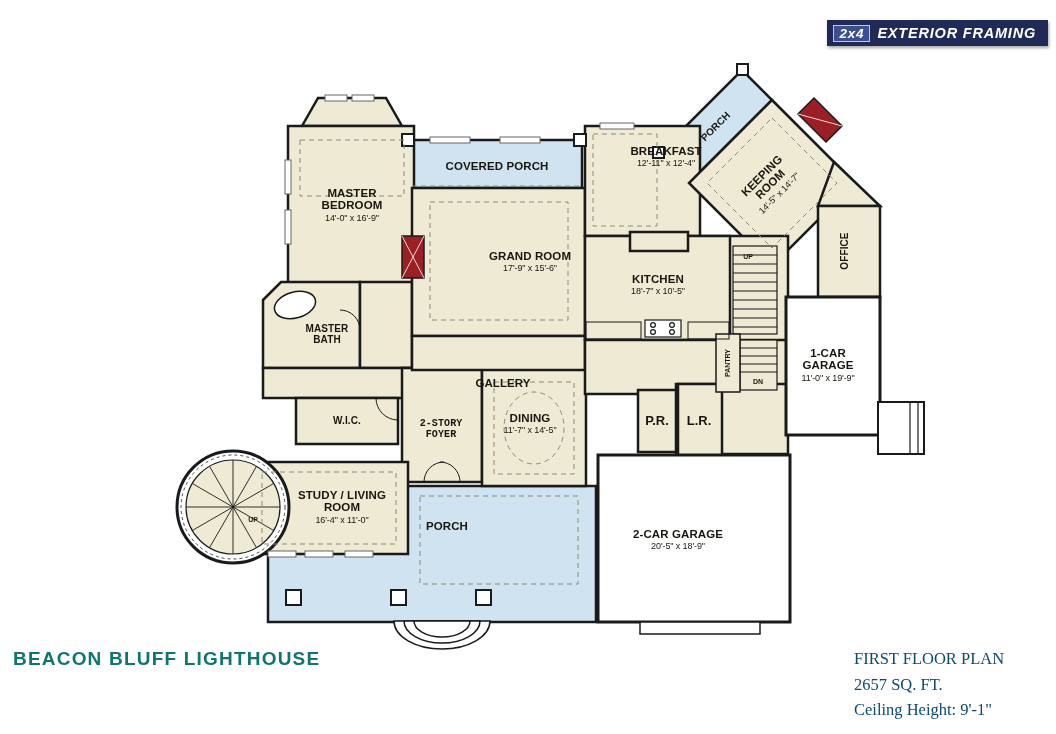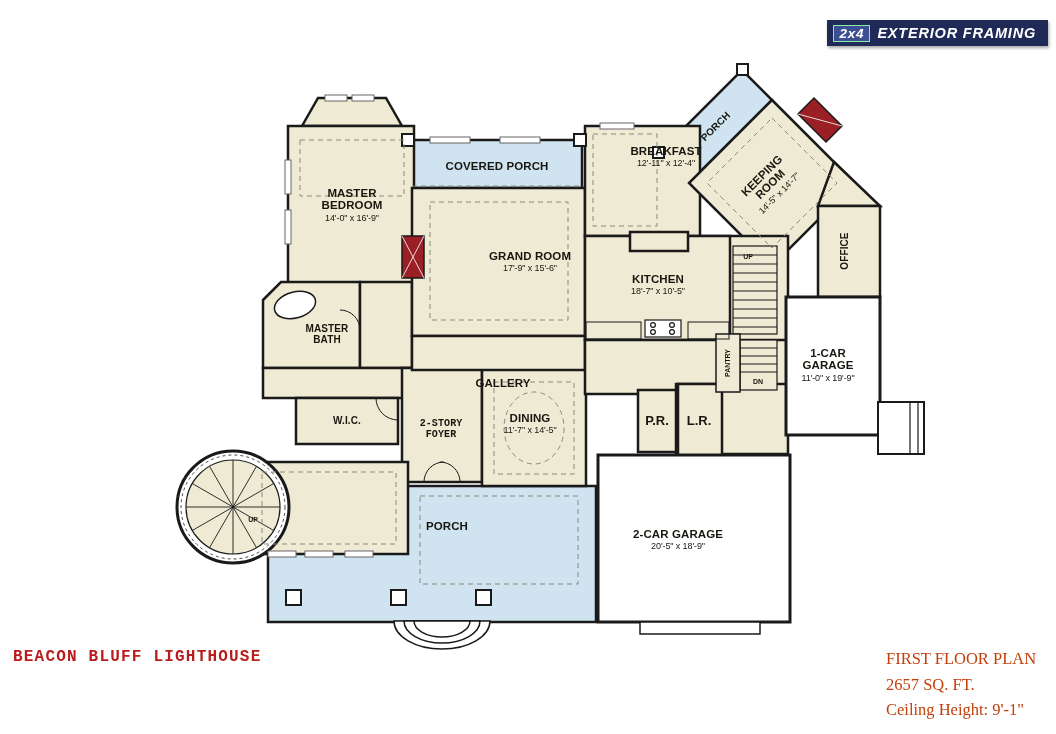--- a/index.html
+++ b/index.html
@@ -22,24 +22,24 @@
   .micro .rname { font-size:7px; letter-spacing:0; }
 
   .badge { position:absolute; top:20px; right:8px; height:26px; z-index:6;
            display:flex; align-items:center; background:#1f2a56; color:#fff;
            padding:0 12px 0 6px; font-style:italic; font-weight:700; font-size:14.5px;
            letter-spacing:.8px; box-shadow:1px 2px 3px rgba(0,0,0,.35); }
   .badge .chip { background:#3c4f92; border:1px solid #86efac; padding:0 5px; margin-right:7px;
                  font-size:13.5px; }
 
   .main-title { position:absolute; left:13px; top:648px; z-index:6;
-                font-family:Liberation Mono, monospace; font-weight:700; font-size:16px;
-                letter-spacing:1.2px; color:#b91c1c; }
-  .plan-info { position:absolute; left:886px; top:646px; z-index:6;
-               font-family:"Liberation Serif", serif; font-size:16.5px; color:#c2410c; line-height:1.55; }
+                font-family:Liberation Sans, sans-serif; font-weight:700; font-size:19px;
+                letter-spacing:1.2px; color:#0f766e; }
+  .plan-info { position:absolute; left:854px; top:646px; z-index:6;
+               font-family:"Liberation Serif", serif; font-size:16.5px; color:#0c4a6e; line-height:1.55; }
 </style>
 </head>
 <body>
 
 <div class="page">
 
   <svg class="plan-svg" width="1056" height="734" viewBox="0 0 1056 734">
 
     <g fill="#cfe4f0" stroke="#1a1a1a" stroke-width="2.5">
       <rect x="412" y="140" width="170" height="48"></rect>
@@ -283,20 +283,24 @@
   <div class="room-label tiny" style="left:657px;top:421px;">
     <div class="rname">P.R.</div>
 
   </div>
 
   <div class="room-label tiny" style="left:699px;top:421px;">
     <div class="rname">L.R.</div>
 
   </div>
 
+  <div class="room-label w100" style="left:342px;top:507px;">
+    <div class="rname">STUDY / LIVING ROOM</div>
+    <div class="rdims">16'-4" x 11'-0"</div>
+  </div>
 
   <div class="room-label" style="left:447px;top:526px;">
     <div class="rname">PORCH</div>
 
   </div>
 
   <div class="room-label" style="left:678px;top:540px;">
     <div class="rname">2-CAR GARAGE</div>
     <div class="rdims">20'-5" x 18'-9"</div>
   </div>

